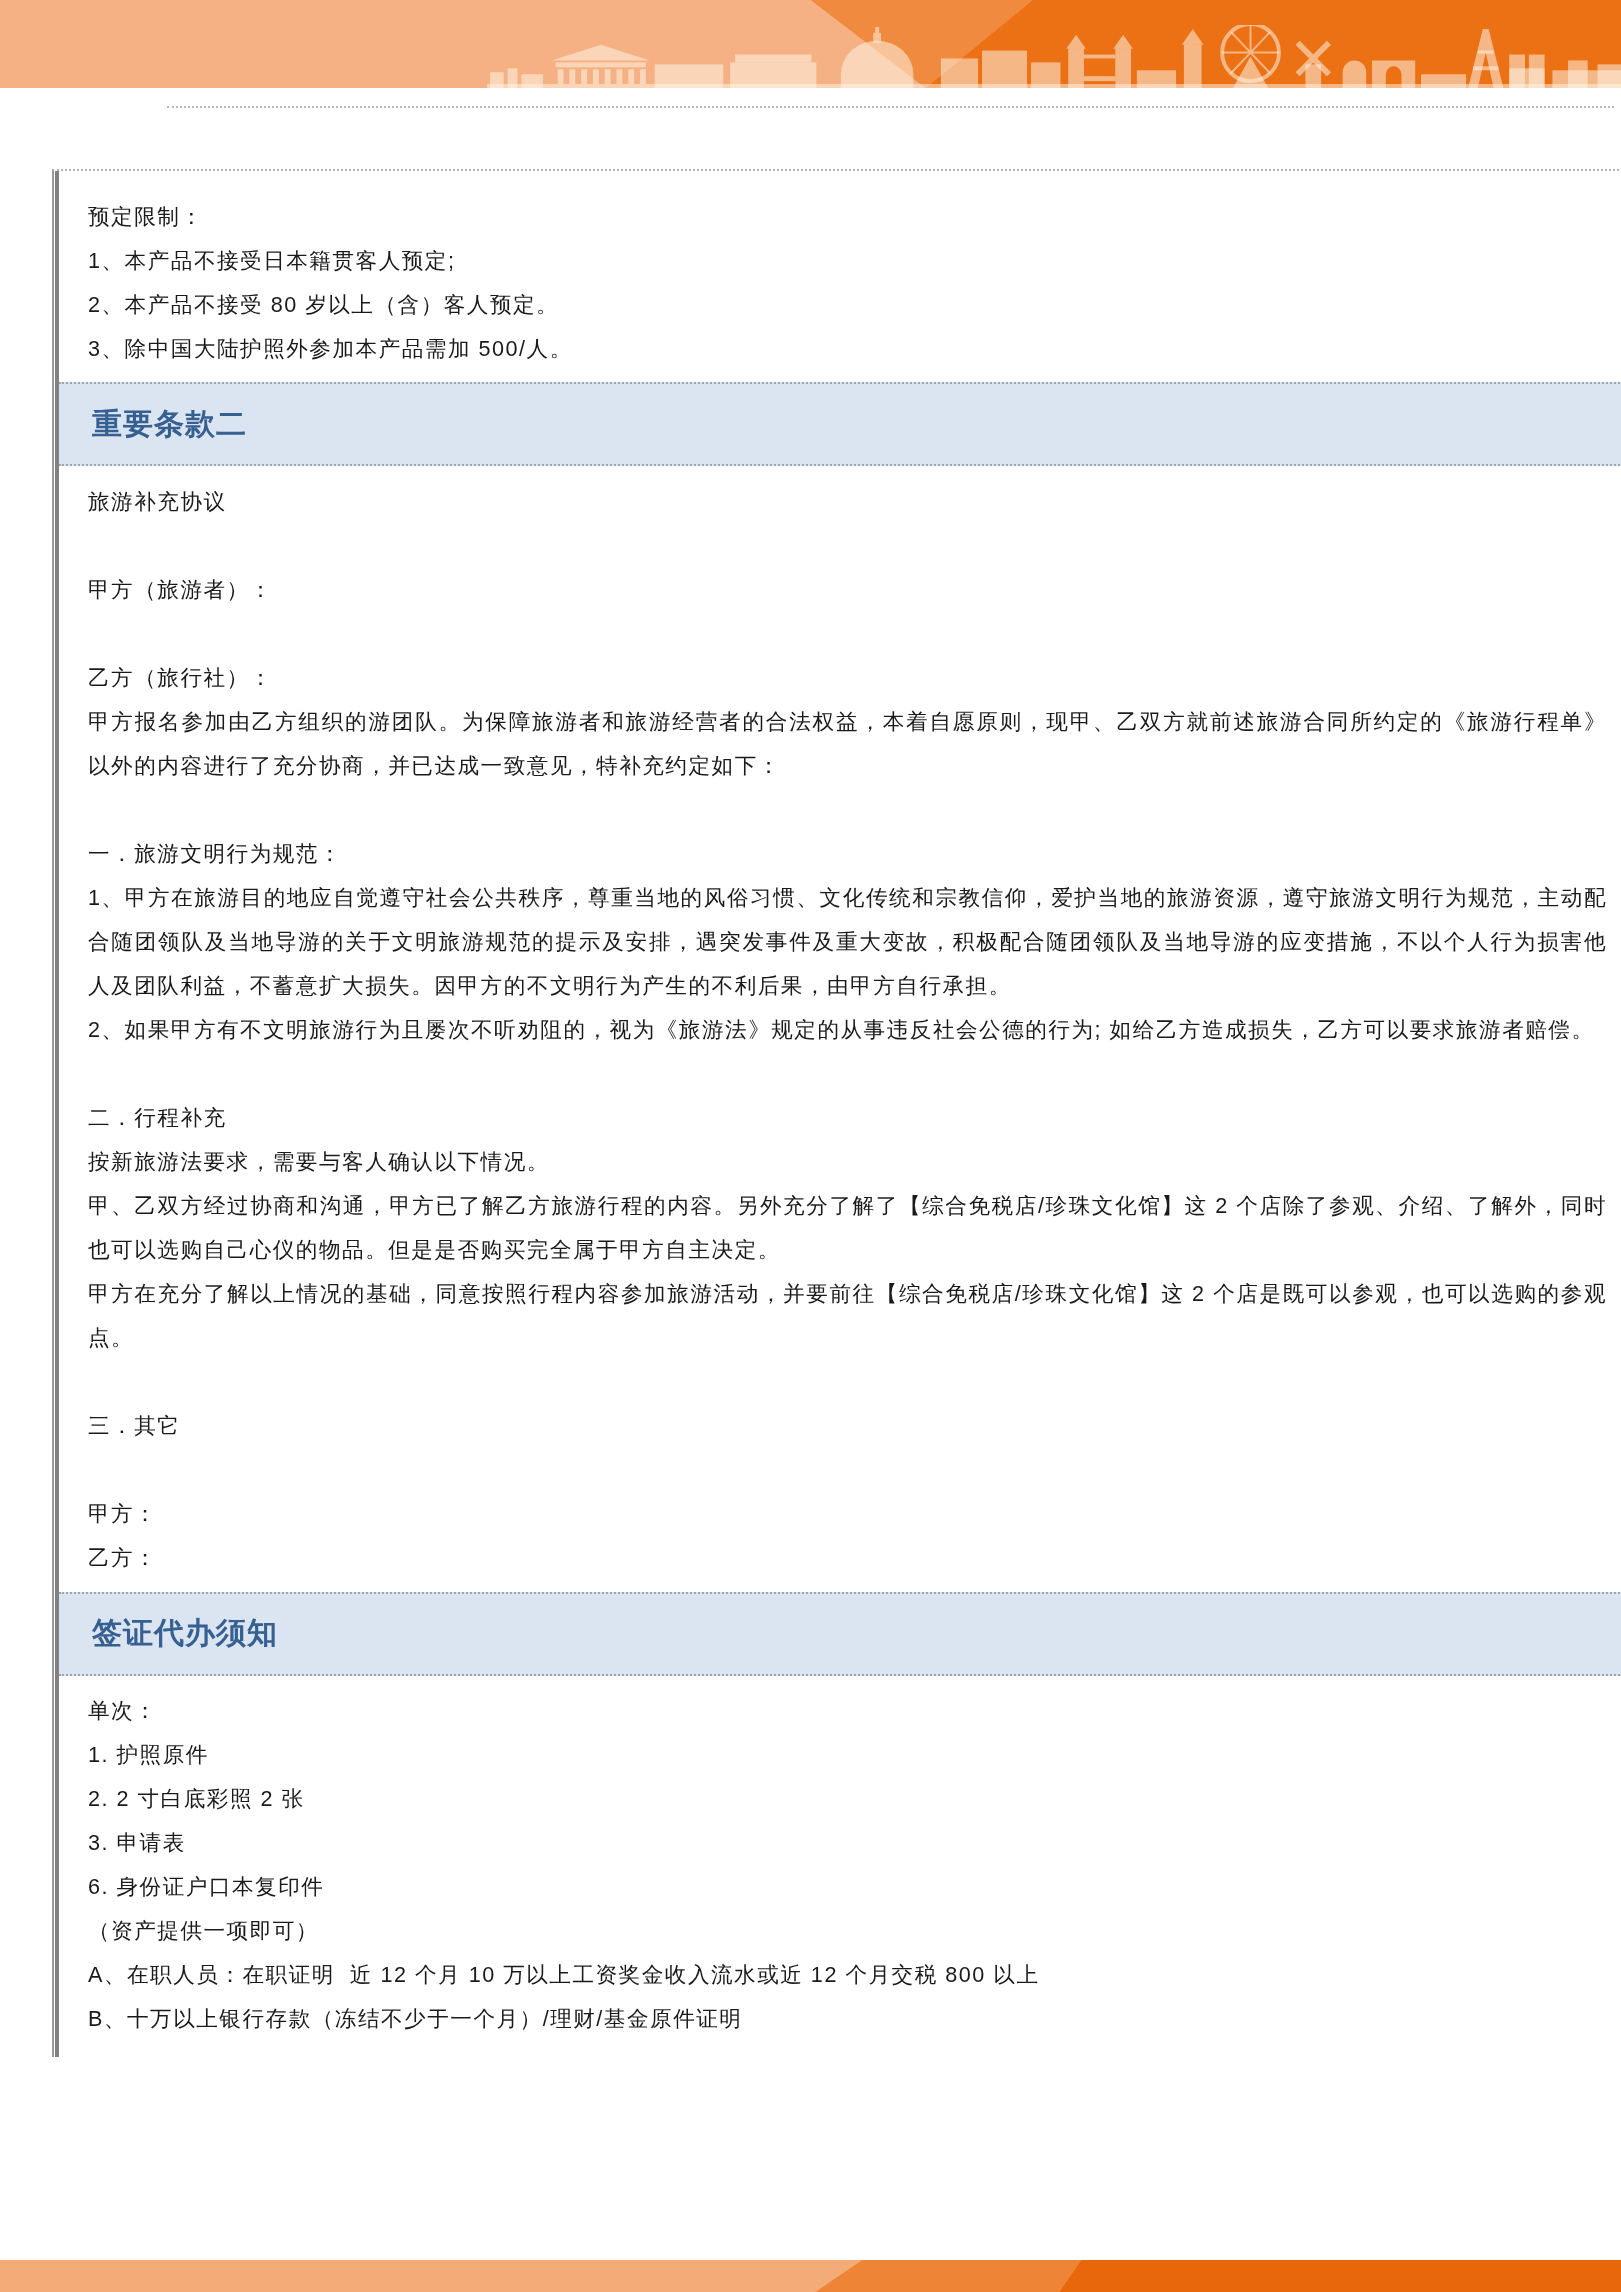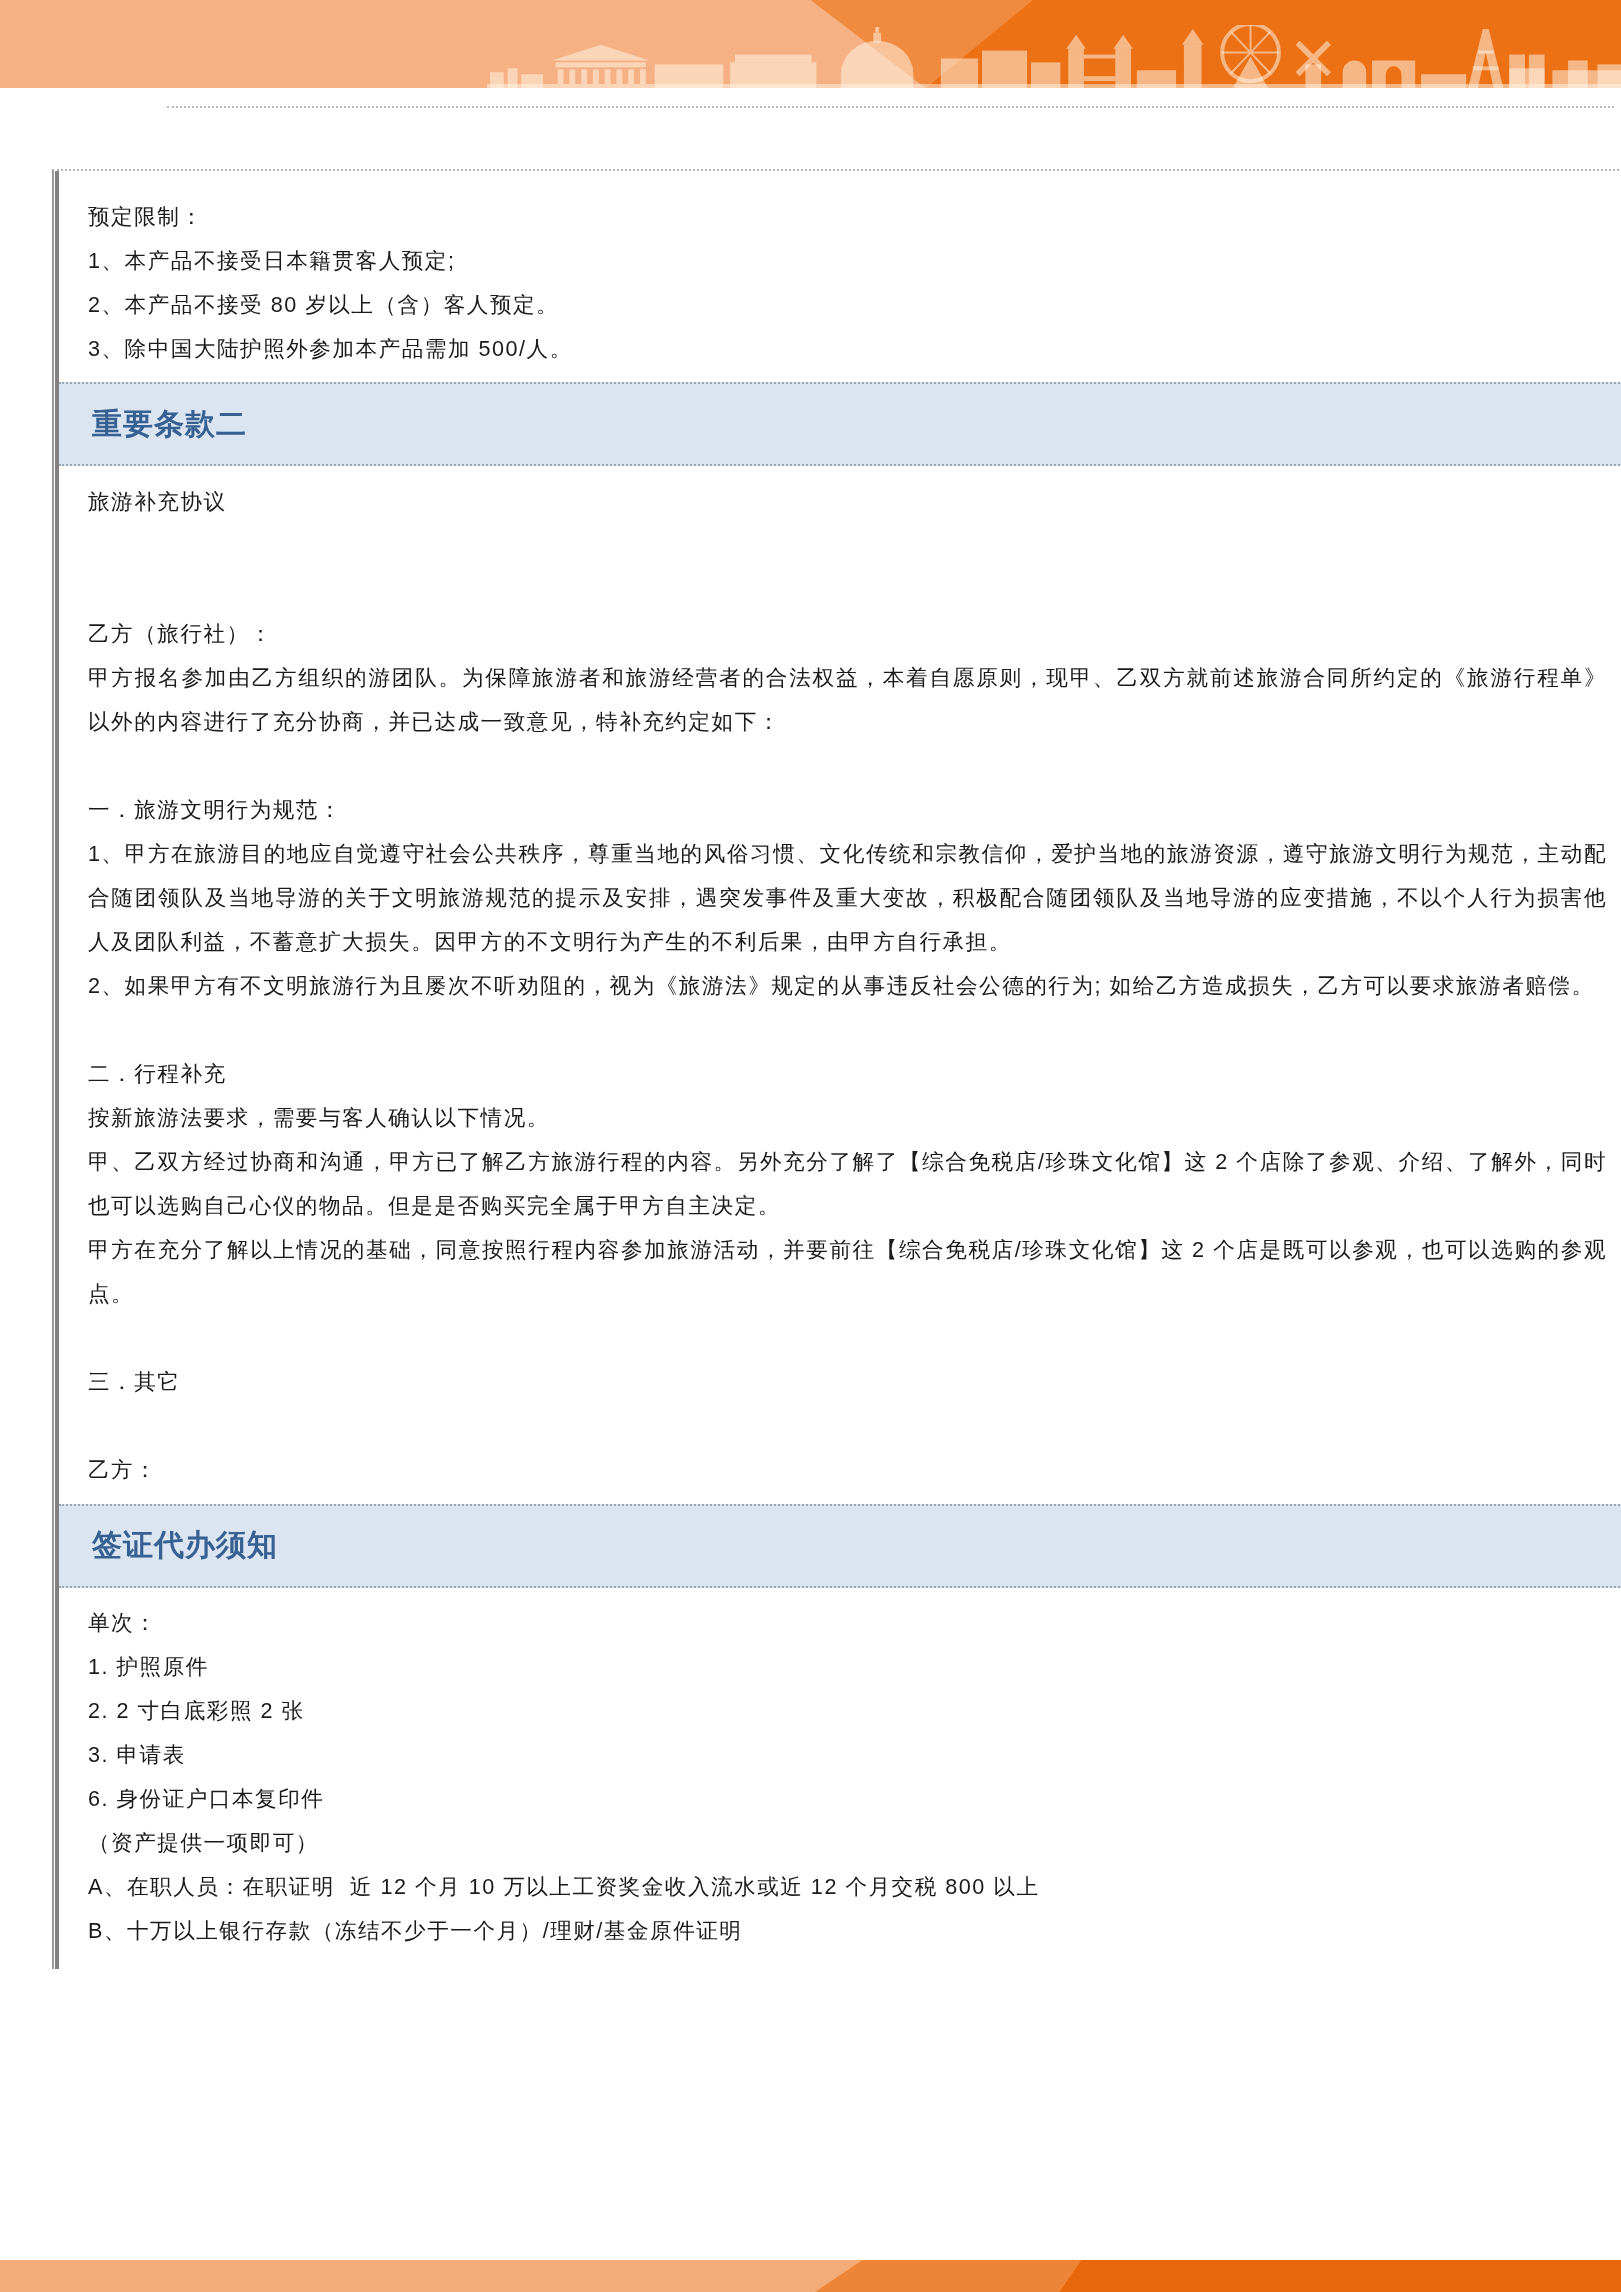--- a/index.html
+++ b/index.html
@@ -118,35 +118,37 @@
     <p class="line">1、本产品不接受日本籍贯客人预定;</p>
     <p class="line">2、本产品不接受 80 岁以上（含）客人预定。</p>
     <p class="line">3、除中国大陆护照外参加本产品需加 500/人。</p>
 
     <div class="band">
       <span class="band-title">重要条款二</span>
     </div>
 
     <p class="line">旅游补充协议</p>
     <div class="vspace"></div>
+    <p class="line">甲方（旅游者）：</p>
     <div class="vspace"></div>
     <p class="line">乙方（旅行社）：</p>
     <p class="line">甲方报名参加由乙方组织的游团队。为保障旅游者和旅游经营者的合法权益，本着自愿原则，现甲、乙双方就前述旅游合同所约定的《旅游行程单》以外的内容进行了充分协商，并已达成一致意见，特补充约定如下：</p>
     <div class="vspace"></div>
     <p class="line">一．旅游文明行为规范：</p>
     <p class="line">1、甲方在旅游目的地应自觉遵守社会公共秩序，尊重当地的风俗习惯、文化传统和宗教信仰，爱护当地的旅游资源，遵守旅游文明行为规范，主动配合随团领队及当地导游的关于文明旅游规范的提示及安排，遇突发事件及重大变故，积极配合随团领队及当地导游的应变措施，不以个人行为损害他人及团队利益，不蓄意扩大损失。因甲方的不文明行为产生的不利后果，由甲方自行承担。</p>
     <p class="line">2、如果甲方有不文明旅游行为且屡次不听劝阻的，视为《旅游法》规定的从事违反社会公德的行为; 如给乙方造成损失，乙方可以要求旅游者赔偿。</p>
     <div class="vspace"></div>
     <p class="line">二．行程补充</p>
     <p class="line">按新旅游法要求，需要与客人确认以下情况。</p>
     <p class="line">甲、乙双方经过协商和沟通，甲方已了解乙方旅游行程的内容。另外充分了解了【综合免税店/珍珠文化馆】这 2 个店除了参观、介绍、了解外，同时也可以选购自己心仪的物品。但是是否购买完全属于甲方自主决定。</p>
     <p class="line">甲方在充分了解以上情况的基础，同意按照行程内容参加旅游活动，并要前往【综合免税店/珍珠文化馆】这 2 个店是既可以参观，也可以选购的参观点。</p>
     <div class="vspace"></div>
     <p class="line">三．其它</p>
     <div class="vspace"></div>
+    <p class="line">甲方：</p>
     <p class="line">乙方：</p>
 
     <div class="band">
       <span class="band-title">签证代办须知</span>
     </div>
 
     <p class="line">单次：</p>
     <p class="line">1. 护照原件</p>
     <p class="line">2. 2 寸白底彩照 2 张</p>
     <p class="line">3. 申请表</p>

